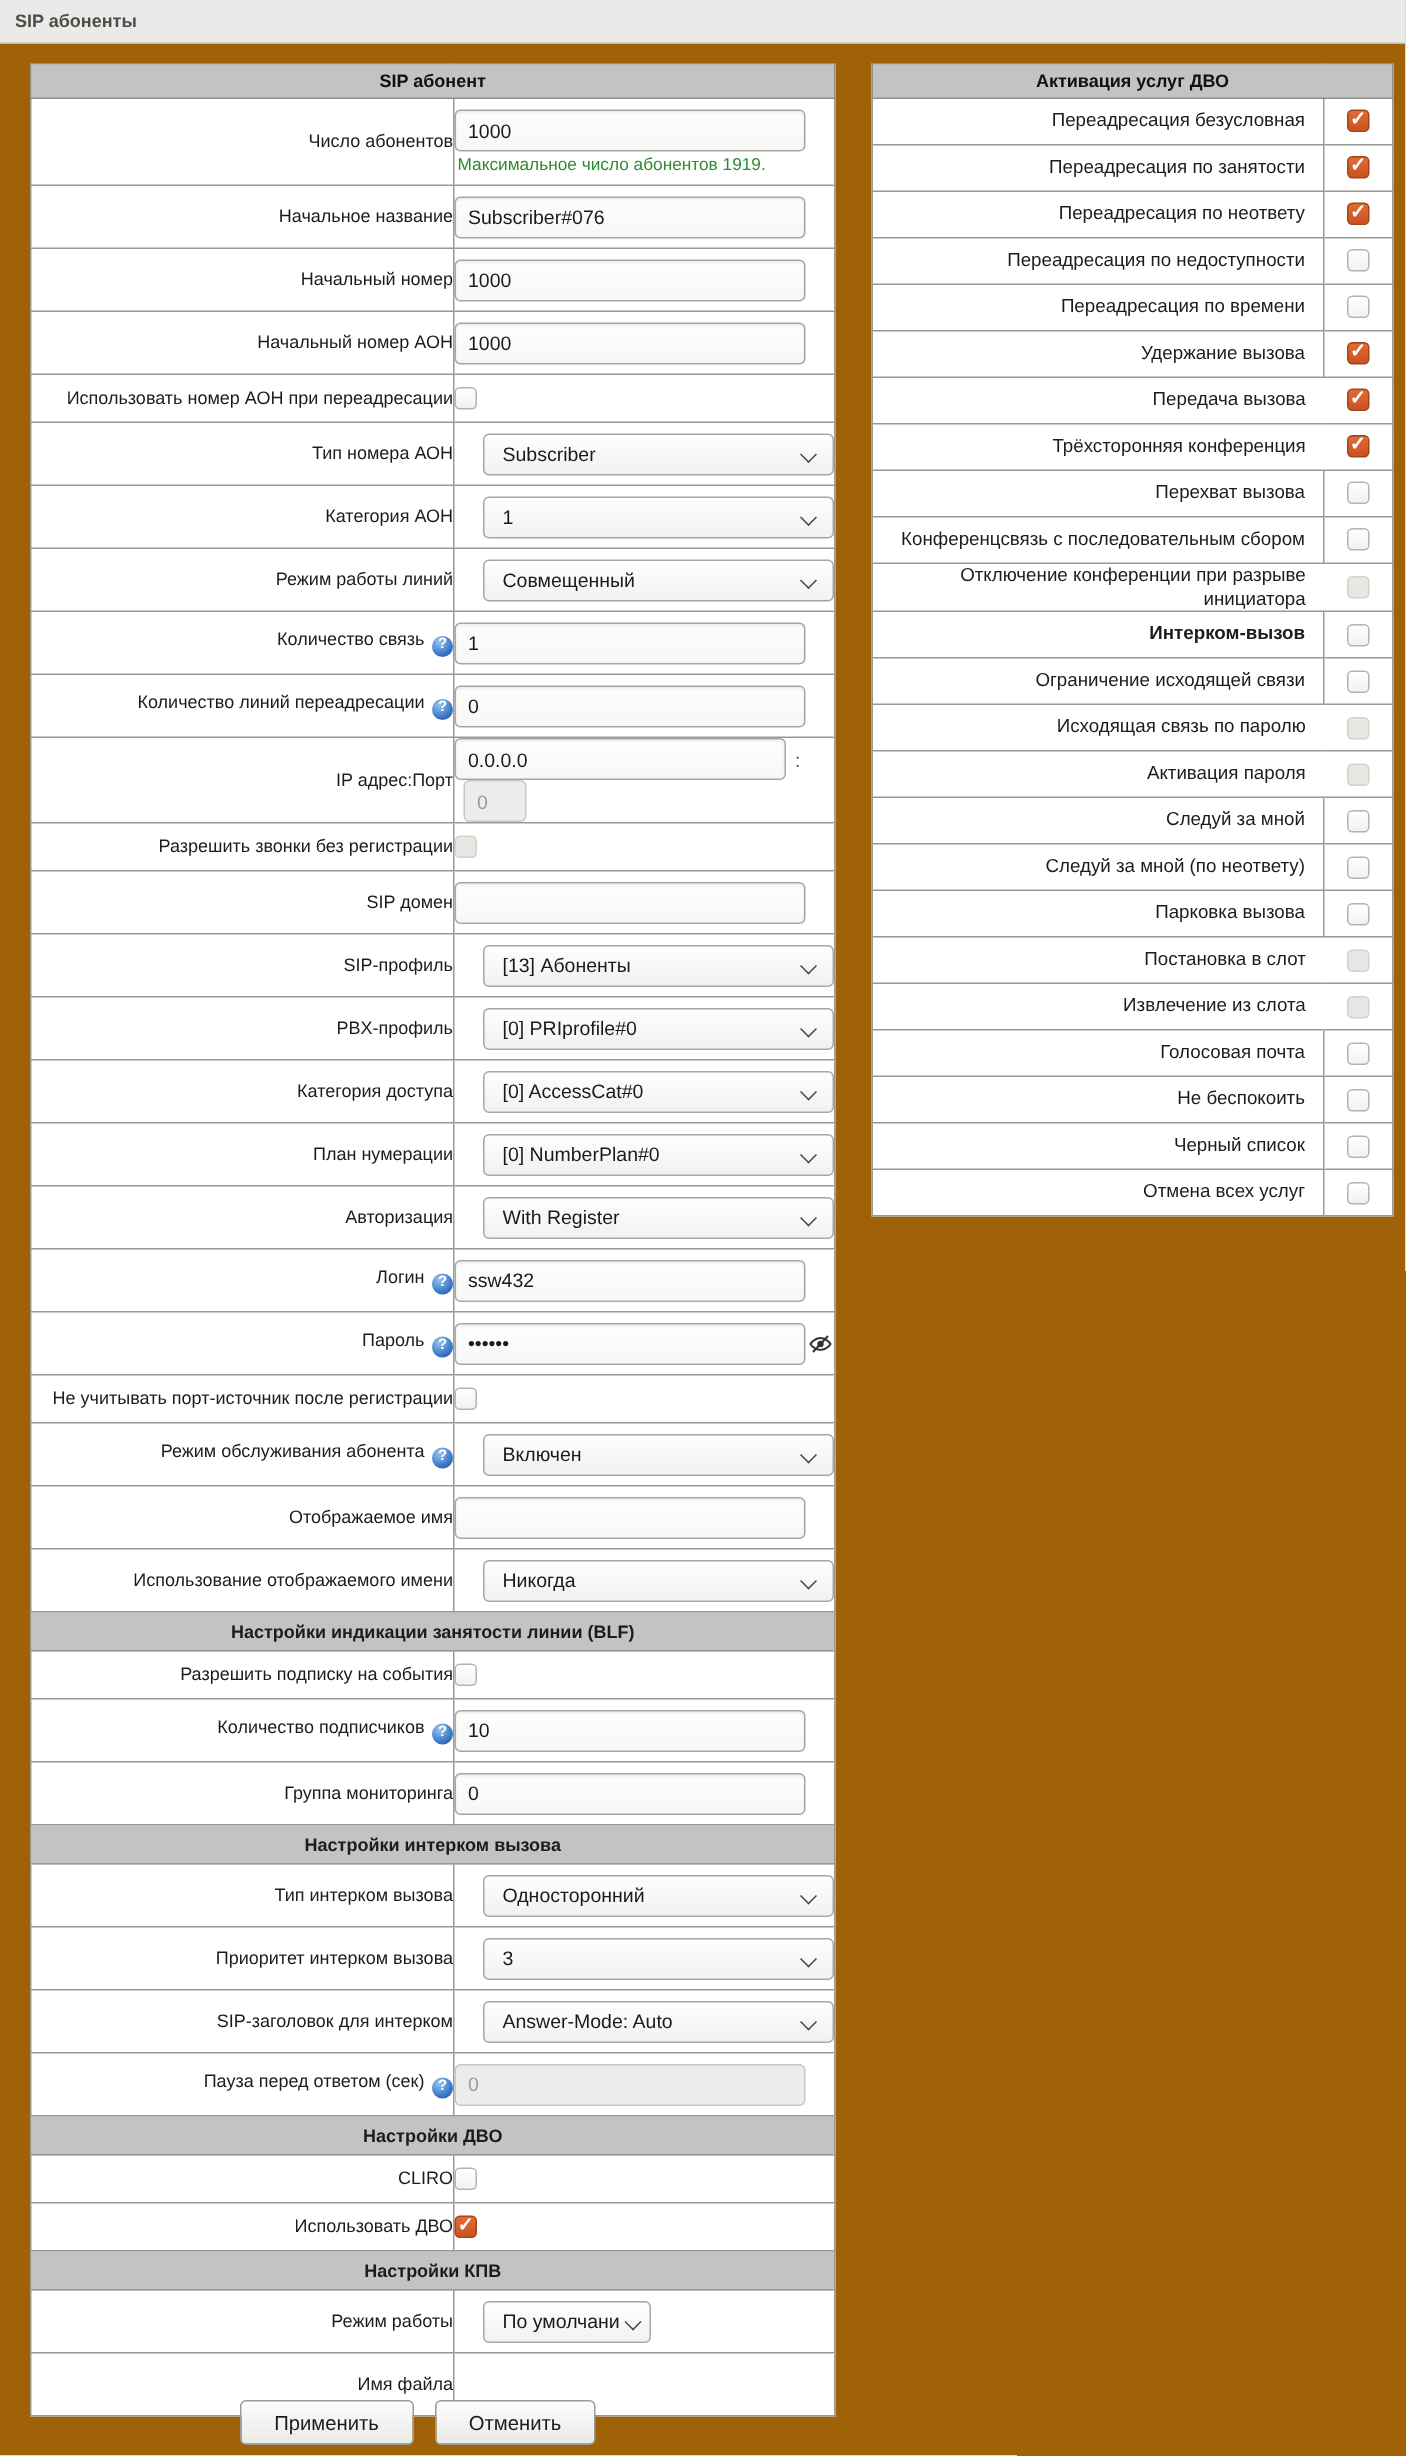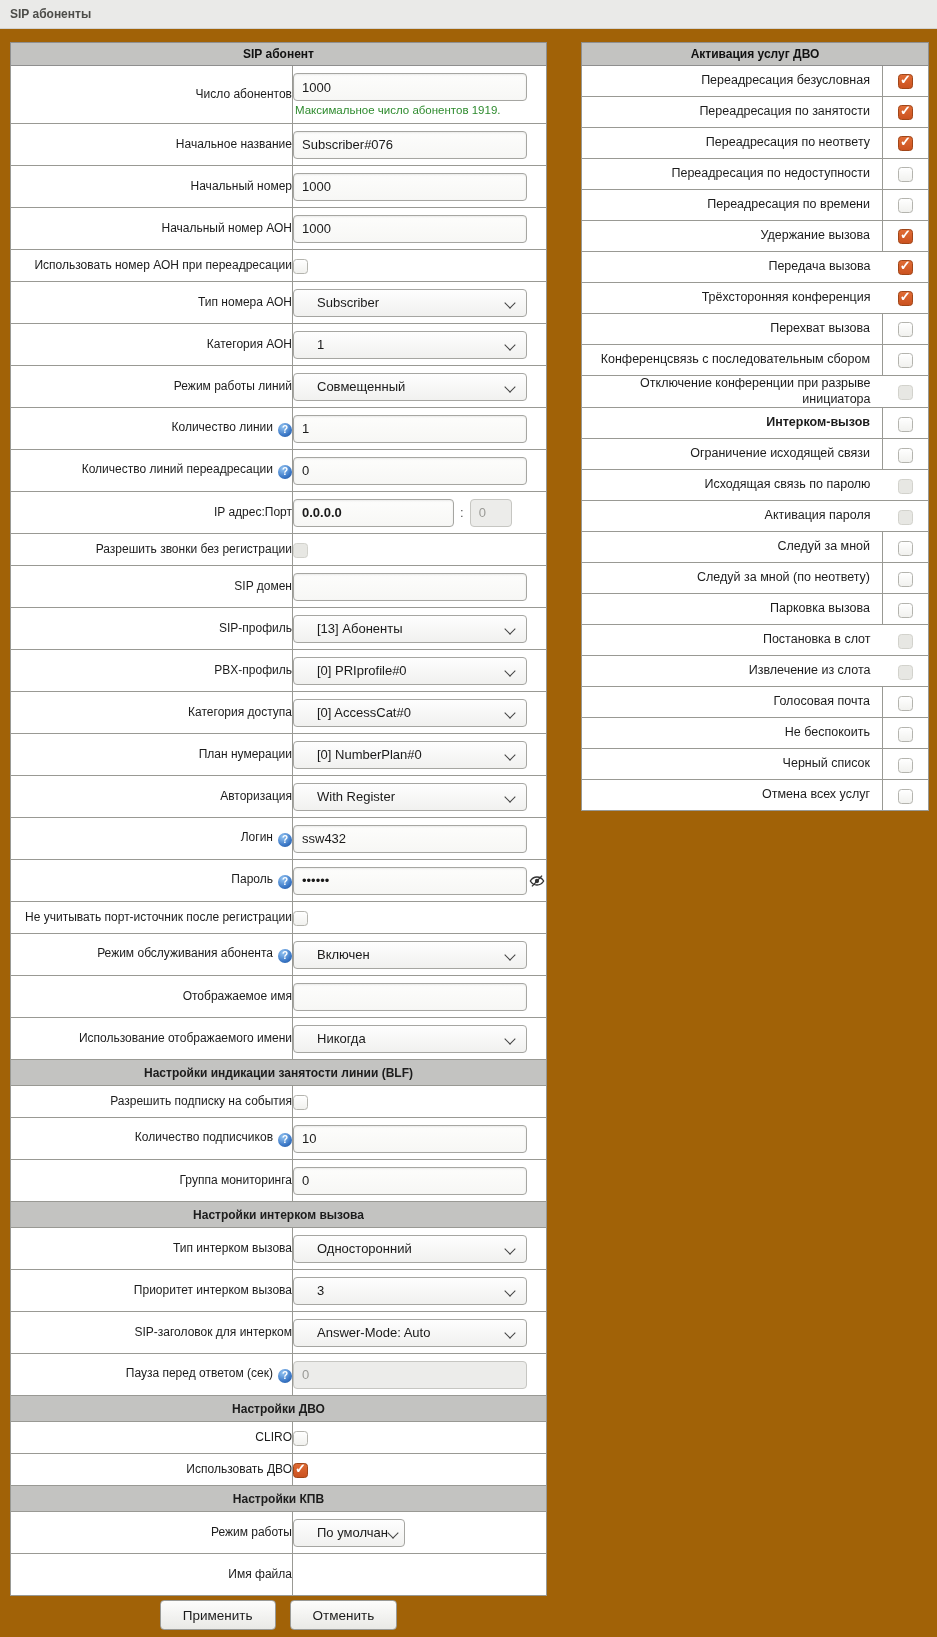--- a/index.html
+++ b/index.html
@@ -23,30 +23,30 @@
   td.val{padding-left:7px;position:relative;}
   .nd-l{border-right:none !important;}
   .nd-r{border-left:none !important;}
 
   
   input.ti{box-sizing:border-box;width:234px;height:28px;border:1px solid #a6a6a2;
            border-radius:4px;padding:0 8px;font-family:"Liberation Sans",sans-serif;
            font-size:13px;color:#1a1a1a;background:linear-gradient(#fdfdfc,#f7f7f5);
            box-shadow:inset 0 1px 2px rgba(0,0,0,0.08);outline:none;}
   input.ti.dis{background:#ececea;color:#9a9a96;border-color:#c6c6c2;box-shadow:none;}
-  input.ti.ip{width:161px;font-weight:bold;}
+  input.ti.ip{width:221px;}
   input.ti.port{width:42px;margin-left:6px;}
   .colon{font-size:13px;color:#555;margin-left:6px;}
   .helper{font-size:11.5px;color:#2e8b2e;margin:3px 0 0 2px;}
 
   
   .sel{position:relative;box-sizing:border-box;width:234px;height:28px;border:1px solid #a6a6a2;
        border-radius:4px;background:linear-gradient(#fefefe,#f1f1ef);
-       display:flex;align-items:center;padding:0 24px 0 23px;font-size:13px;color:#1a1a1a;
-       cursor:default;}
+       display:flex;align-items:center;padding:0 24px 0 12px;font-size:13px;color:#1a1a1a;
+       cursor:default;margin-left:19px;}
   .sel .sel-text{white-space:nowrap;overflow:hidden;}
   .chev{position:absolute;right:12px;top:9px;width:7px;height:7px;
         border-right:1.6px solid #444;border-bottom:1.6px solid #444;transform:rotate(45deg);}
   .sel.narrow{width:112px;padding-right:16px;}
   .sel.narrow .chev{right:7px;}
 
   
   .cb{display:inline-block;box-sizing:border-box;width:15px;height:15px;border-radius:3.5px;
       border:1px solid #b4b4ae;background:linear-gradient(#ffffff,#f1f1ee);position:relative;
       vertical-align:middle;}
@@ -78,21 +78,21 @@
 </style>
 </head>
 <body>
 
 <div class="page">
 
   <div class="topbar">
     <span class="title">SIP абоненты</span>
   </div>
 
-  <table class="panel lt" style="left:10px;top:42px;width:537px;">
+  <table class="panel lt" style="left:20px;top:42px;width:537px;">
     <colgroup>
         <col style="width:282px">
         <col>
       </colgroup>
     <thead>
       <tr>
         <th colspan="2">SIP абонент</th>
       </tr>
     </thead>
     <tbody id="left-rows">
@@ -137,21 +137,21 @@
         <tr style="height: 42px;">
           <td class="lbl"><span>Режим работы линий</span></td>
           <td class="val">
             <div class="sel">
               <span class="sel-text">Совмещенный</span>
               <span class="chev"></span>
             </div>
           </td>
         </tr>
         <tr style="height: 42px;">
-          <td class="lbl"><span>Количество линии</span><span class="help">?</span></td>
+          <td class="lbl"><span>Количество связь</span><span class="help">?</span></td>
           <td class="val"><input class="ti" type="text" value="1" style=""></td>
         </tr>
         <tr style="height: 42px;">
           <td class="lbl"><span>Количество линий переадресации</span><span class="help">?</span></td>
           <td class="val"><input class="ti" type="text" value="0" style=""></td>
         </tr>
         <tr style="height: 42px;">
           <td class="lbl"><span>IP адрес:Порт</span></td>
           <td class="val"><input class="ti ip" type="text" value="0.0.0.0" style=""><span class="colon">:</span><input class="ti port dis" type="text" disabled="" value="0" style=""></td>
         </tr>

